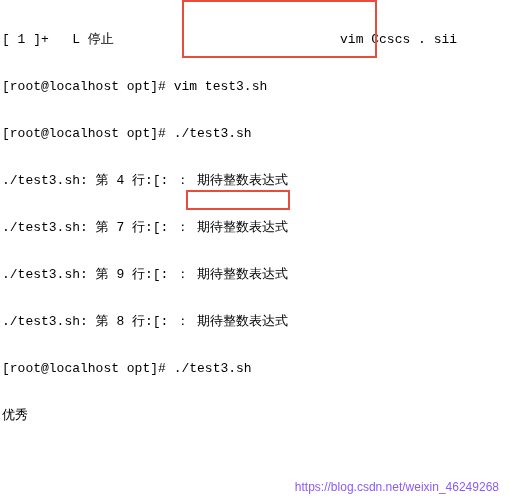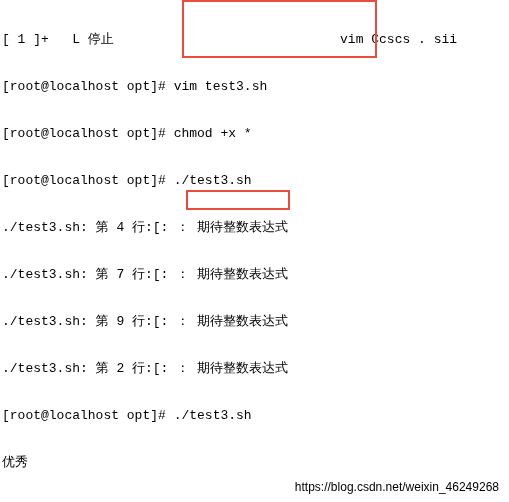--- a/index.html
+++ b/index.html
@@ -44,41 +44,40 @@
       left: 186px;
       width: 104px;
       height: 20px;
       z-index: 10;
       pointer-events: none;
     }
     .watermark {
       position: absolute;
       bottom: 6px;
       right: 10px;
-      color: #000000;
+      color: #8b5cf6;
       font-size: 12px;
       font-family: Arial, sans-serif;
       padding-left: 16px;
     }
   </style>
 </head>
 <body>
 
 <div class="red-box-multiline box1"></div>
 <div class="red-box-multiline box2"></div>
 
 <div class="terminal">
 <span class="line">[ 1 ]+   L 停止                             vim Ccscs . sii</span>
 <span class="line">[root@localhost opt]# vim test3.sh</span>
-<span class="line">[root@localhost opt]# chmod +x *</span>
 <span class="line">[root@localhost opt]# ./test3.sh</span>
 <span class="line">./test3.sh: 第 4 行:[: ： 期待整数表达式</span>
 <span class="line">./test3.sh: 第 7 行:[: ： 期待整数表达式</span>
 <span class="line">./test3.sh: 第 9 行:[: ： 期待整数表达式</span>
-<span class="line">./test3.sh: 第 2 行:[: ： 期待整数表达式</span>
+<span class="line">./test3.sh: 第 8 行:[: ： 期待整数表达式</span>
 <span class="line">[root@localhost opt]# ./test3.sh</span>
 <span class="line">优秀</span>
 
 
 
 
 
 
 
 

